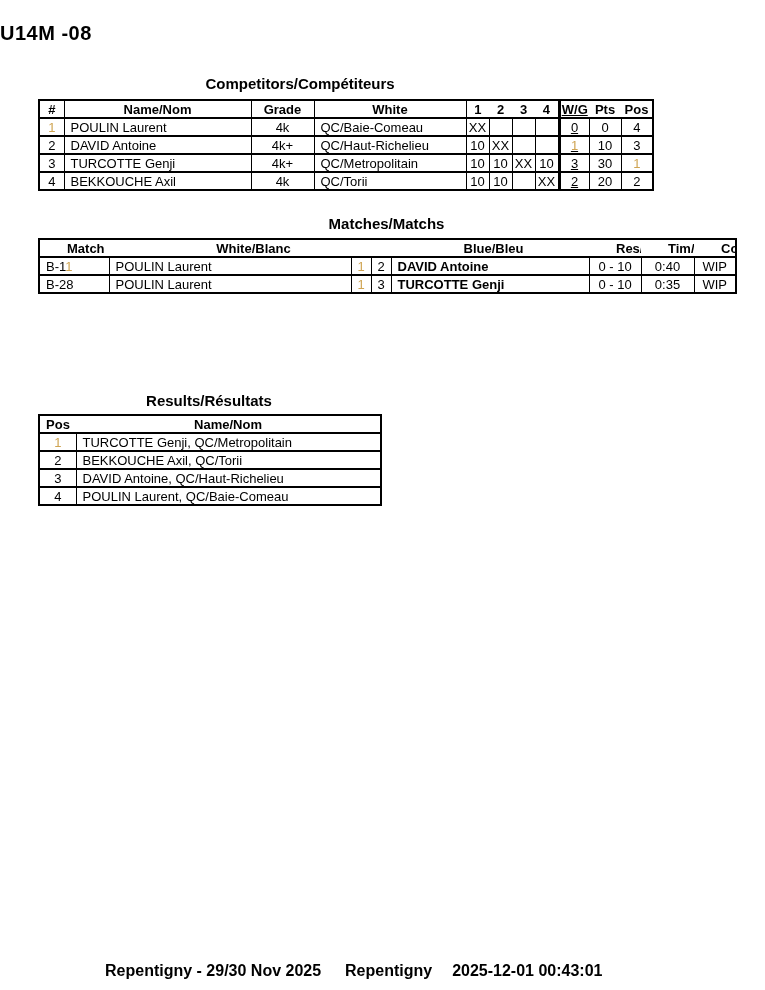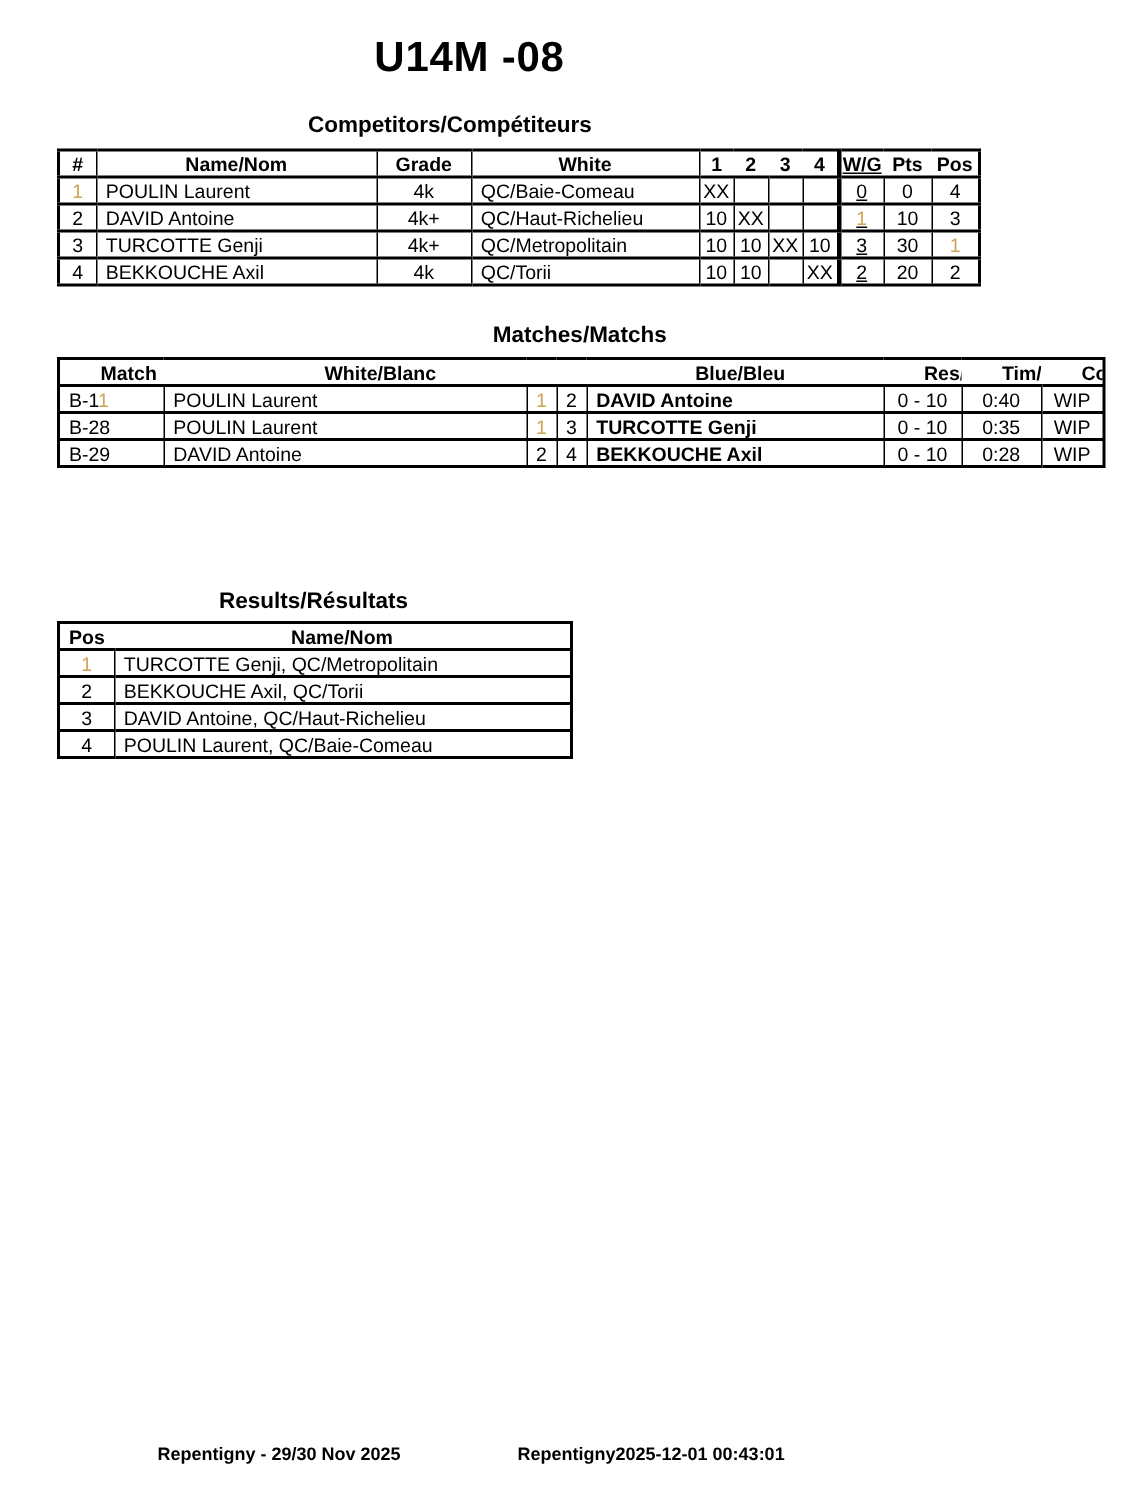--- a/index.html
+++ b/index.html
@@ -1,20 +1,20 @@
 <!DOCTYPE html>
 <html style="--one: #cfa452;"><head>
 <meta charset="utf-8">
 <style>
   * { margin:0; padding:0; box-sizing:border-box; }
   html,body { width:765px; height:990px; background:#fff; }
   body { position:relative; font-family:"Liberation Sans", sans-serif; color:#000; }
 
-  .title { position:absolute; top:22px; left:0; width:626px; text-align:center;
-           font-size:28px; font-weight:bold; letter-spacing:0.5px; }
+  .title { position:absolute; top:22px; left:0; width:626px; 
+           font-size:20px; font-weight:bold; letter-spacing:0.5px; }
 
   .heading { position:absolute; font-size:15px; font-weight:bold; text-align:center; }
   .h-comp  { top:75px;  left:-7px; width:614px; }
   .h-match { top:215px; left:38px; width:697px; }
   .h-res   { top:392px; left:38px; width:342px; }
 
   table.tbl { position:absolute; border-collapse:collapse; table-layout:fixed;
               border:2px solid #000; background:#fff; }
   .tbl th, .tbl td { border-style:solid; border-color:#000; border-width:2px 1px;
               height:18px; font-size:13px; vertical-align:middle;
@@ -32,24 +32,24 @@
   .mat { top:238px; left:38px; width:697px; }
   .mat th { border-left:none; border-right:none;padding-left:27px; }
 
   
   .rest { top:414px; left:38px; width:342px; }
   .rest th { border-left:none; border-right:none; }
 
   .one  { color:var(--one,#cfa452); }
   .bold { font-weight:bold; }
 
-  .footer { position:absolute; top:962px; font-size:12px; font-weight:bold; }
+  .footer { position:absolute; top:962px; font-size:16px; font-weight:bold; }
   .f-left  { left:105px; }
   .f-right { left:345px; }
-  .f-right .gap { }
+  .f-right .gap { margin-left:20px; }
 </style>
 </head>
 <body>
 
 <div class="title">U14M -08</div>
 
 <div class="heading h-comp">Competitors/Compétiteurs</div>
 
 <table class="tbl comp">
   <colgroup>
@@ -169,30 +169,20 @@
   <tr>
     <td class="l">B-28</td>
     <td class="l p-white">POULIN Laurent</td>
     <td class="c"><span class="one">1</span></td>
     <td class="c">3</td>
     <td class="l p-blue bold">TURCOTTE Genji</td>
     <td class="c">0 - 10</td>
     <td class="c">0:35</td>
     <td class="c">WIP</td>
   </tr>
-  <tr>
-    <td class="l">B-29</td>
-    <td class="l p-white">DAVID Antoine</td>
-    <td class="c">2</td>
-    <td class="c">4</td>
-    <td class="l p-blue bold">BEKKOUCHE Axil</td>
-    <td class="c">0 - 10</td>
-    <td class="c">0:28</td>
-    <td class="c">WIP</td>
-  </tr>
 </tbody>
   </table>
 
 <div class="heading h-res">Results/Résultats</div>
 
 <table class="tbl rest">
   <colgroup>
       <col style="width:37px">
       <col style="width:305px">
     </colgroup>

